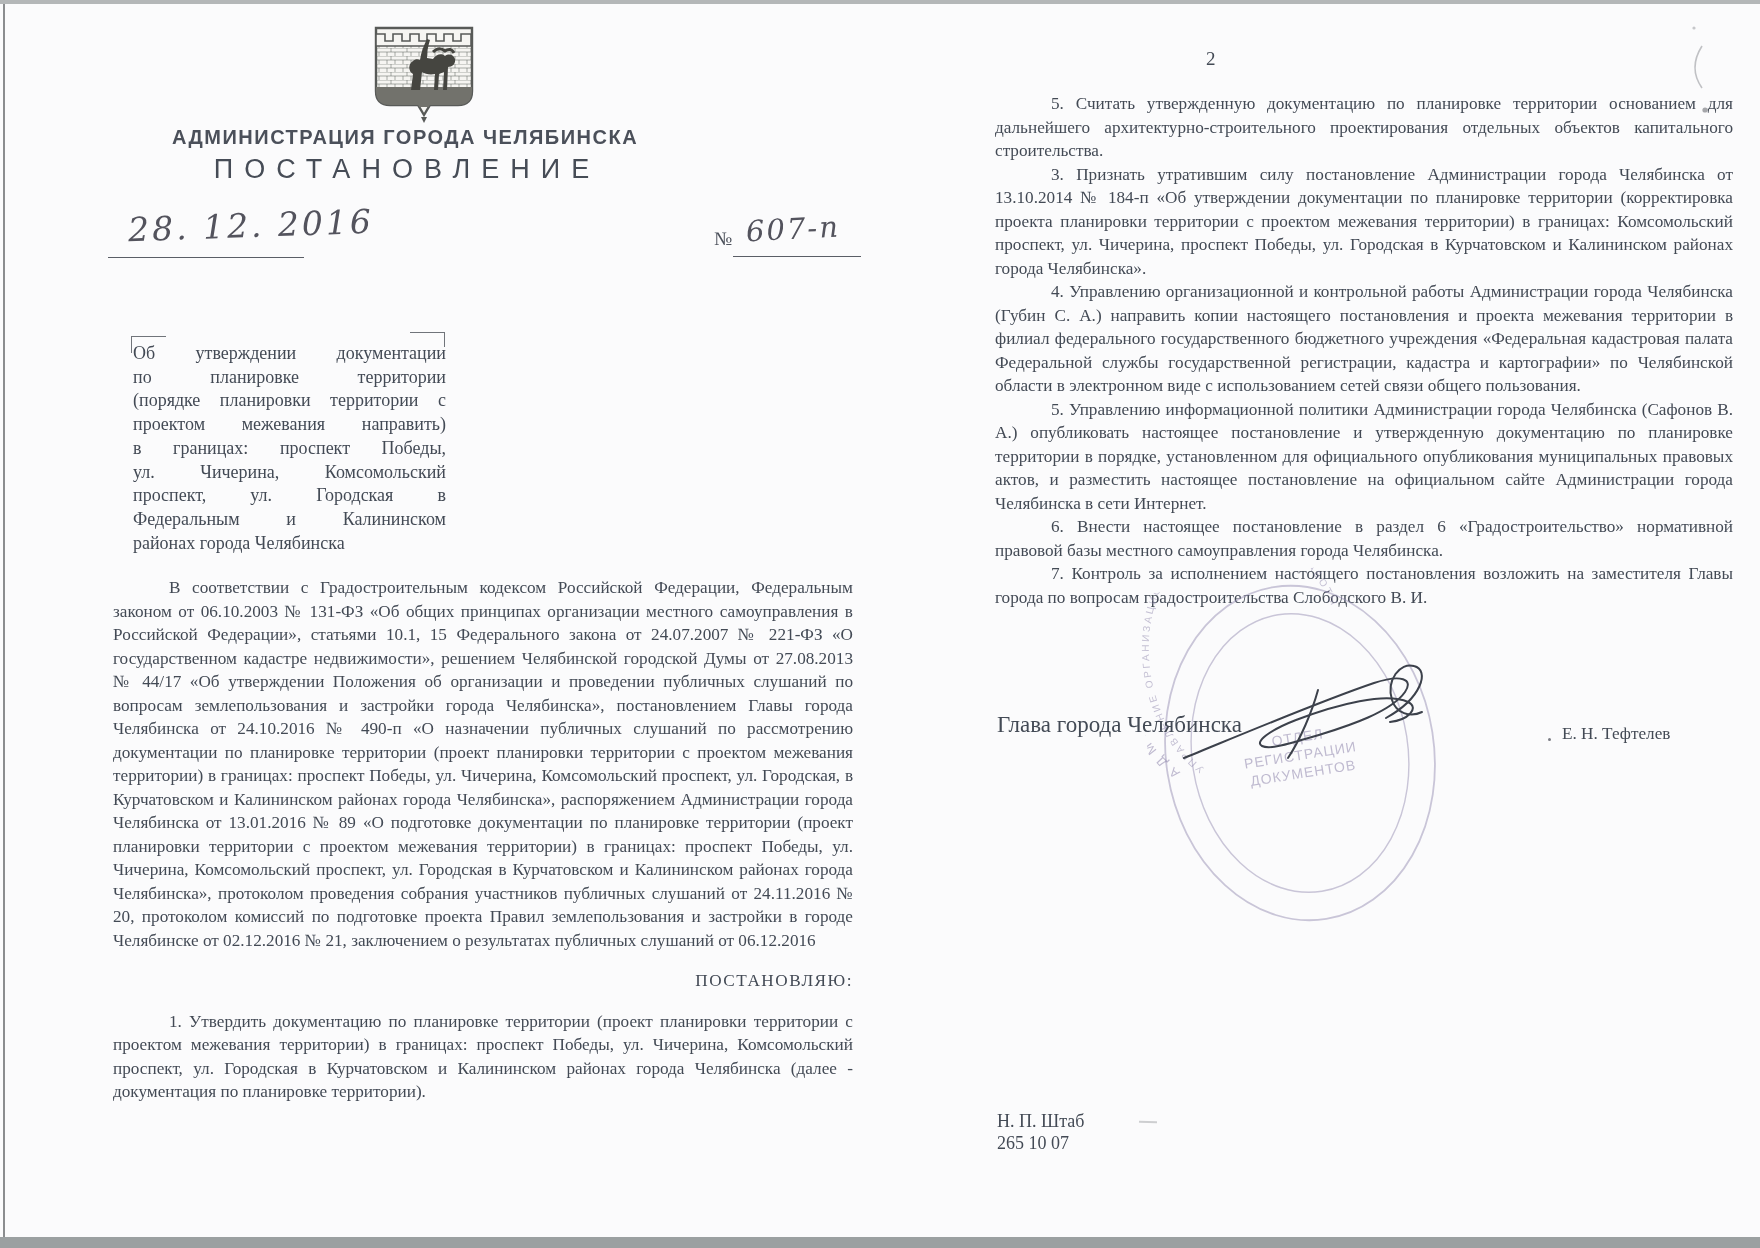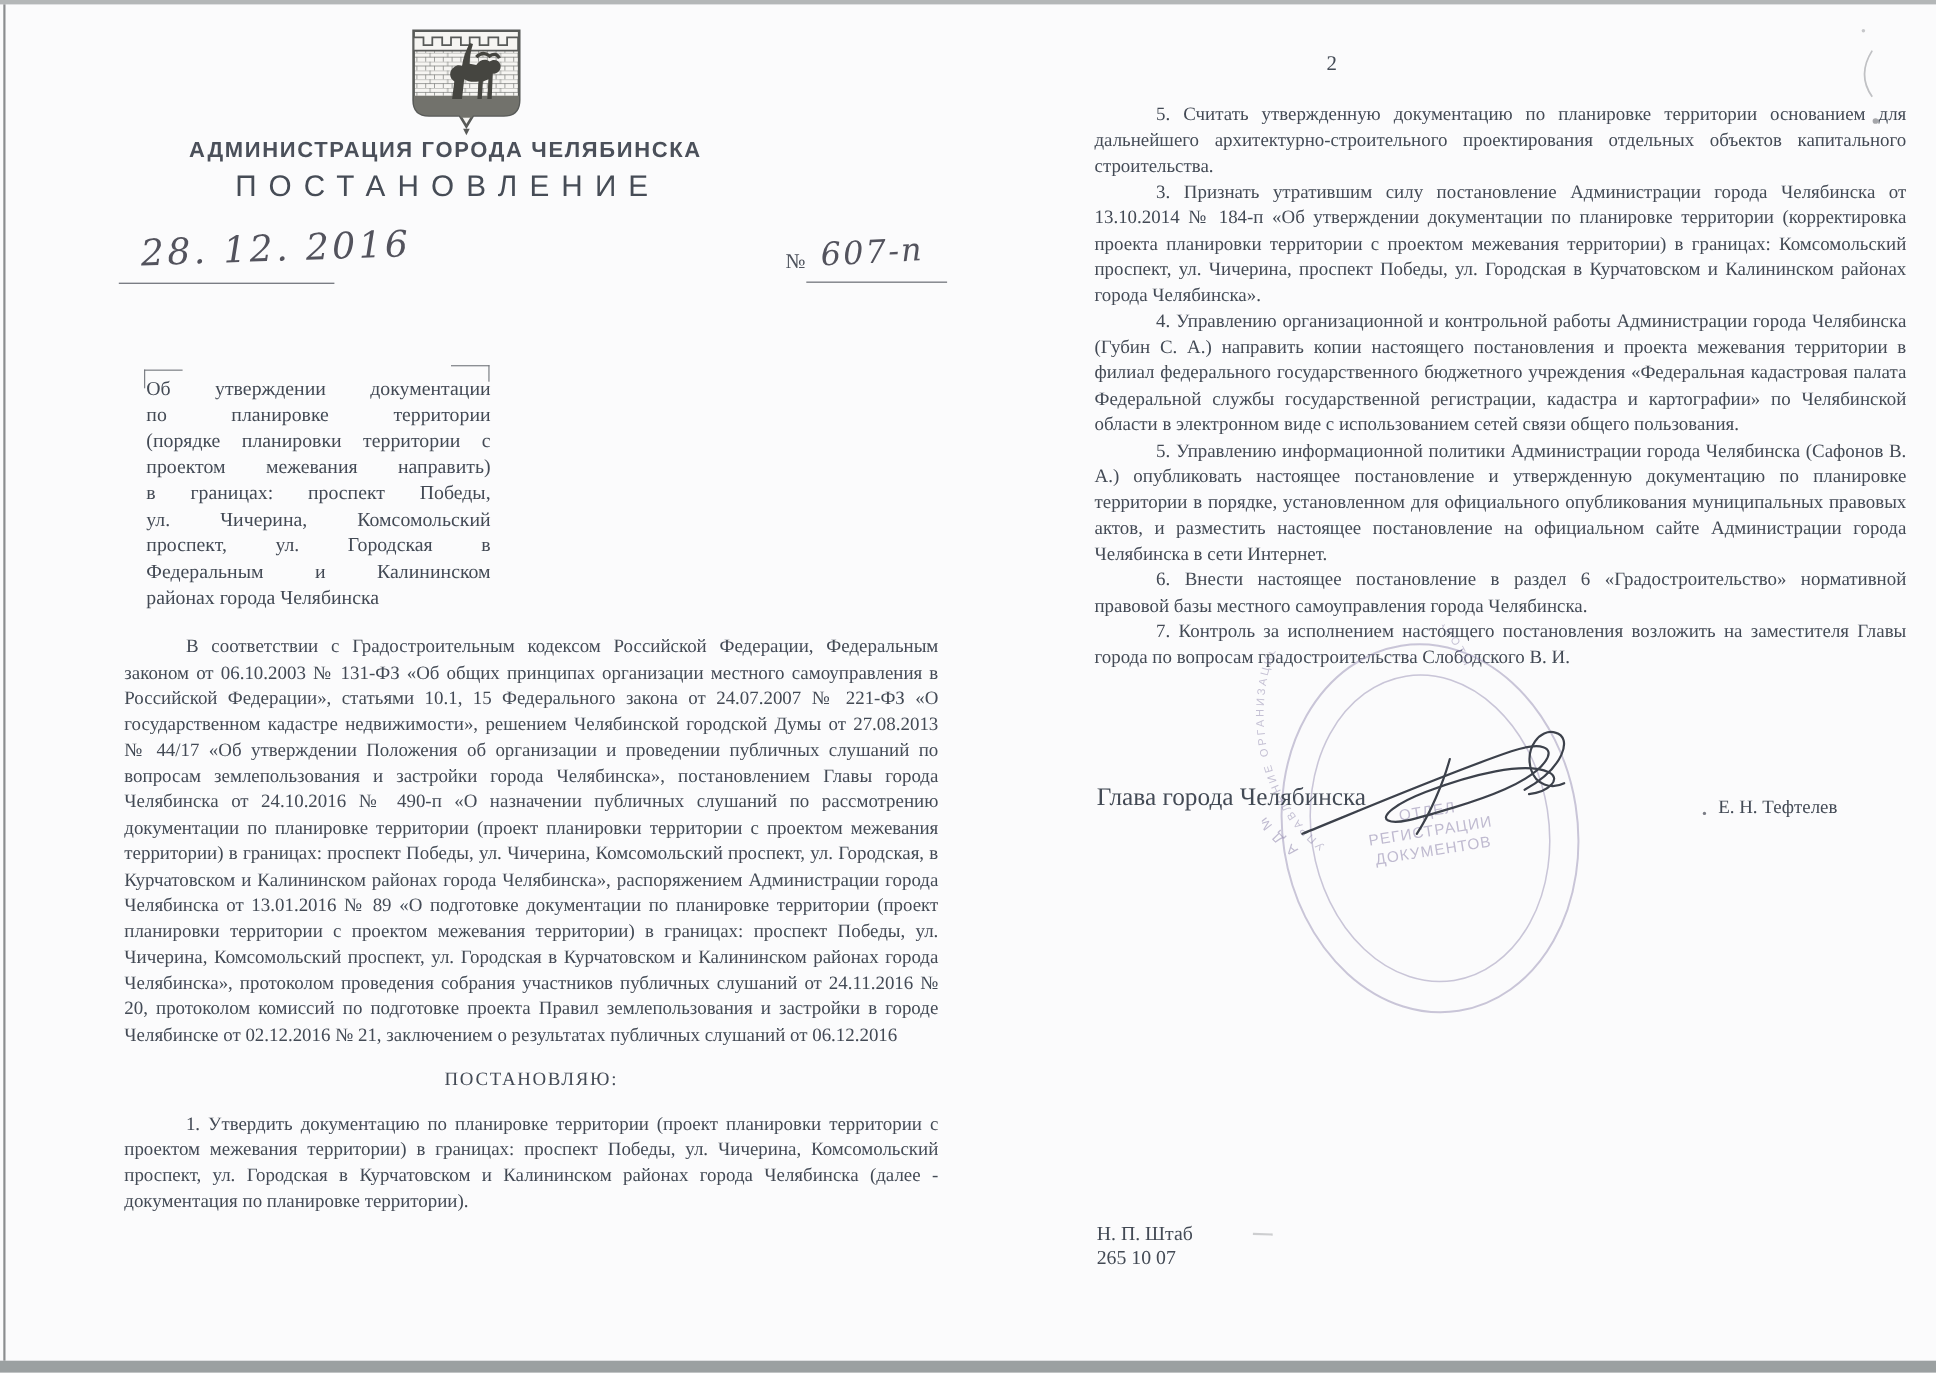--- a/index.html
+++ b/index.html
@@ -39,21 +39,21 @@
   .title-line.last{text-align-last:left;}
   .corner{position:absolute;}
   .corner-l{left:131px;top:336px;width:34px;height:16px;border-top:1px solid #70747a;border-left:1px solid #70747a;}
   .corner-r{left:410px;top:332px;width:34px;height:14px;border-top:1px solid #70747a;border-right:1px solid #70747a;}
 
   
   .col{font-size:17.2px;line-height:23.5px;text-align:justify;}
   .col p{margin:0;text-indent:56px;}
   .page1-col{left:113px;top:576px;width:740px;}
   .page2-col{left:995px;top:92px;width:738px;}
-  .resolve{ text-align:center;text-indent:0 !important;letter-spacing:1.5px;margin:17px 0 17px 0 !important;}
+  .resolve{ text-align:right;text-indent:0 !important;letter-spacing:1.5px;margin:17px 0 17px 0 !important;}
   .page-num{left:1206px;top:48px;font-size:19px;}
 
   
   .sig-label{left:997px;top:712px;font-size:23px;}
   .sig-name{left:1562px;top:724px;font-size:17.2px;}
   .sig-dot{left:1548px;top:738px;width:3px;height:3px;border-radius:50%;background:rgba(90,92,102,.8);}
 
   
   .executor{left:997px;top:1110px;font-size:18px;line-height:22px;}
 

